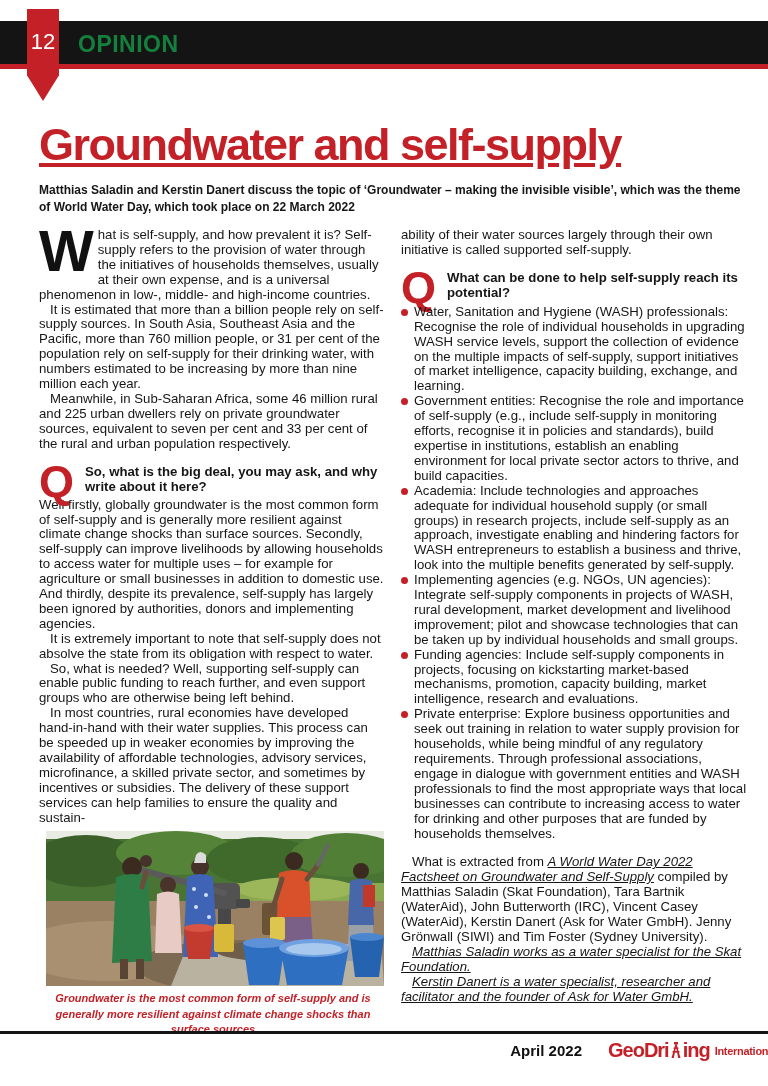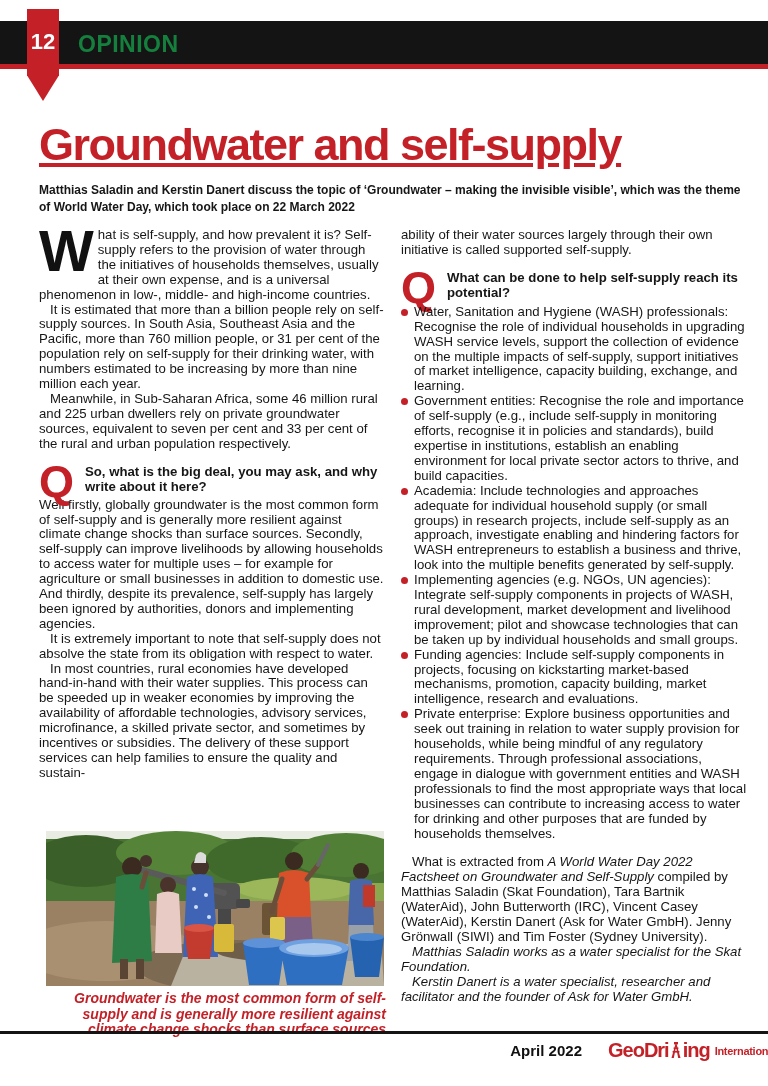--- a/index.html
+++ b/index.html
@@ -6,21 +6,21 @@
   *{ margin:0; padding:0; box-sizing:border-box; }
   body{ background:#888; font-family:"Liberation Sans", sans-serif; }
   .page{ position:relative; width:768px; height:1086px; background:#fff; margin:0 auto; overflow:hidden; }
 
   
   .topbar{ position:absolute; left:0; top:21px; width:768px; height:43px; background:#141414; }
   .redline{ position:absolute; left:0; top:64px; width:768px; height:5px; background:var(--red); }
   .ribbon{ position:absolute; left:27px; top:9px; width:32px; height:92px; background:var(--red);
            clip-path:polygon(0 0,100% 0,100% 72%,50% 100%,0 72%); }
   .pagenum{ position:absolute; left:27px; top:31px; width:32px; text-align:center; color:#fff;
-            font-weight:bold; font-size:22px; line-height:22px; }
+            font-weight:normal; font-size:22px; line-height:22px; }
   .section-label{ position:absolute; left:78px; top:31px; color:#15803d; font-weight:bold; font-size:23px;
             letter-spacing:.5px; }
 
   
   .headline{ position:absolute; left:39px; top:122px; width:710px; color:var(--red); font-weight:bold;
             font-size:45px; line-height:46px; letter-spacing:-1.5px;text-decoration:underline; }
   .standfirst{ position:absolute; left:39px; top:182px; width:708px; color:var(--ink); font-weight:bold;
             font-size:12px; line-height:16.6px; }
 
   
@@ -32,26 +32,26 @@
             margin:1px 6px 0 0; letter-spacing:-2px; }
   .qblock{ margin-top:13px; }
   .qhead{ position:relative; padding-left:46px; min-height:33px; font-weight:bold; }
   .qglyph{ position:absolute; left:0; top:-2px; font-size:45px; line-height:38px; font-weight:bold;
             color:var(--red); letter-spacing:-2px; }
   .bullets{ margin-top:1px; }
   .bullet{ position:relative; padding-left:13px; }
   .bullet .dot{ position:absolute; left:0; top:4px; width:7px; height:7px; border-radius:50%;
             background:var(--red); }
   .closing{ margin-top:14px; }
-  .ital{ font-style:italic; }
+  .ital{ font-style:italic;text-decoration:underline; }
 
   
   .photo{ position:absolute; left:46px; top:831px; width:338px; height:155px; overflow:hidden; }
-  .caption{ position:absolute; left:40px; top:991px; width:346px; text-align:right; color:var(--red);
-            font-weight:bold; font-style:italic; font-size:14px; line-height:15.5px; }
+  .caption{ position:absolute; left:40px; top:991px; width:346px; text-align:center; color:var(--red);
+            font-weight:bold; font-style:italic; font-size:11px; line-height:15.5px; }
 
   
   .footrule{ position:absolute; left:0; top:1031px; width:768px; height:3px; background:#141414; }
   .footer-date{ position:absolute; left:360px; top:1042px; width:222px; text-align:right; color:#111;
             font-weight:bold; font-size:15px; }
   .logo{ position:absolute; left:608px; top:1039px; display:flex; align-items:center; color:var(--red); }
   .logo-main{ font-weight:bold; font-size:20px; letter-spacing:-1px; }
   .logo-derrick{ margin:0 1px; }
   .logo-intl{ font-weight:bold; font-size:11px; margin-left:5px; letter-spacing:-0.3px; }
 </style>
@@ -75,20 +75,21 @@
       <p class="ind">It is estimated that more than a billion people rely on self-supply sources. In South Asia, Southeast Asia and the Pacific, more than 760 million people, or 31 per cent of the population rely on self-supply for their drinking water, with numbers estimated to be increasing by more than nine million each year.</p>
       <p class="ind">Meanwhile, in Sub-Saharan Africa, some 46 million rural and 225 urban dwellers rely on private groundwater sources, equivalent to seven per cent and 33 per cent of the rural and urban population respectively.</p>
 
       <div class="qblock">
         <div class="qhead">
           <span class="qglyph">Q</span>
           <span>So, what is the big deal, you may ask, and why write about it here?</span>
         </div>
         <p>Well firstly, globally groundwater is the most common form of self-supply and is generally more resilient against climate change shocks than surface sources. Secondly, self-supply can improve livelihoods by allowing households to access water for multiple uses – for example for agriculture or small businesses in addition to domestic use. And thirdly, despite its prevalence, self-supply has largely been ignored by authorities, donors and implementing agencies.</p>
         <p class="ind">It is extremely important to note that self-supply does not absolve the state from its obligation with respect to water.</p>
+        <p class="ind">So, what is needed? Well, supporting self-supply can enable public funding to reach further, and even support groups who are otherwise being left behind.</p>
         <p class="ind">In most countries, rural economies have developed hand-in-hand with their water supplies. This process can be speeded up in weaker economies by improving the availability of affordable technologies, advisory services, microfinance, a skilled private sector, and sometimes by incentives or subsidies. The delivery of these support services can help families to ensure the quality and sustain-</p>
       </div>
     </div>
 
     <div class="col">
       <p>ability of their water sources largely through their own initiative is called supported self-supply.</p>
 
       <div class="qblock">
         <div class="qhead">
           <span class="qglyph">Q</span>

